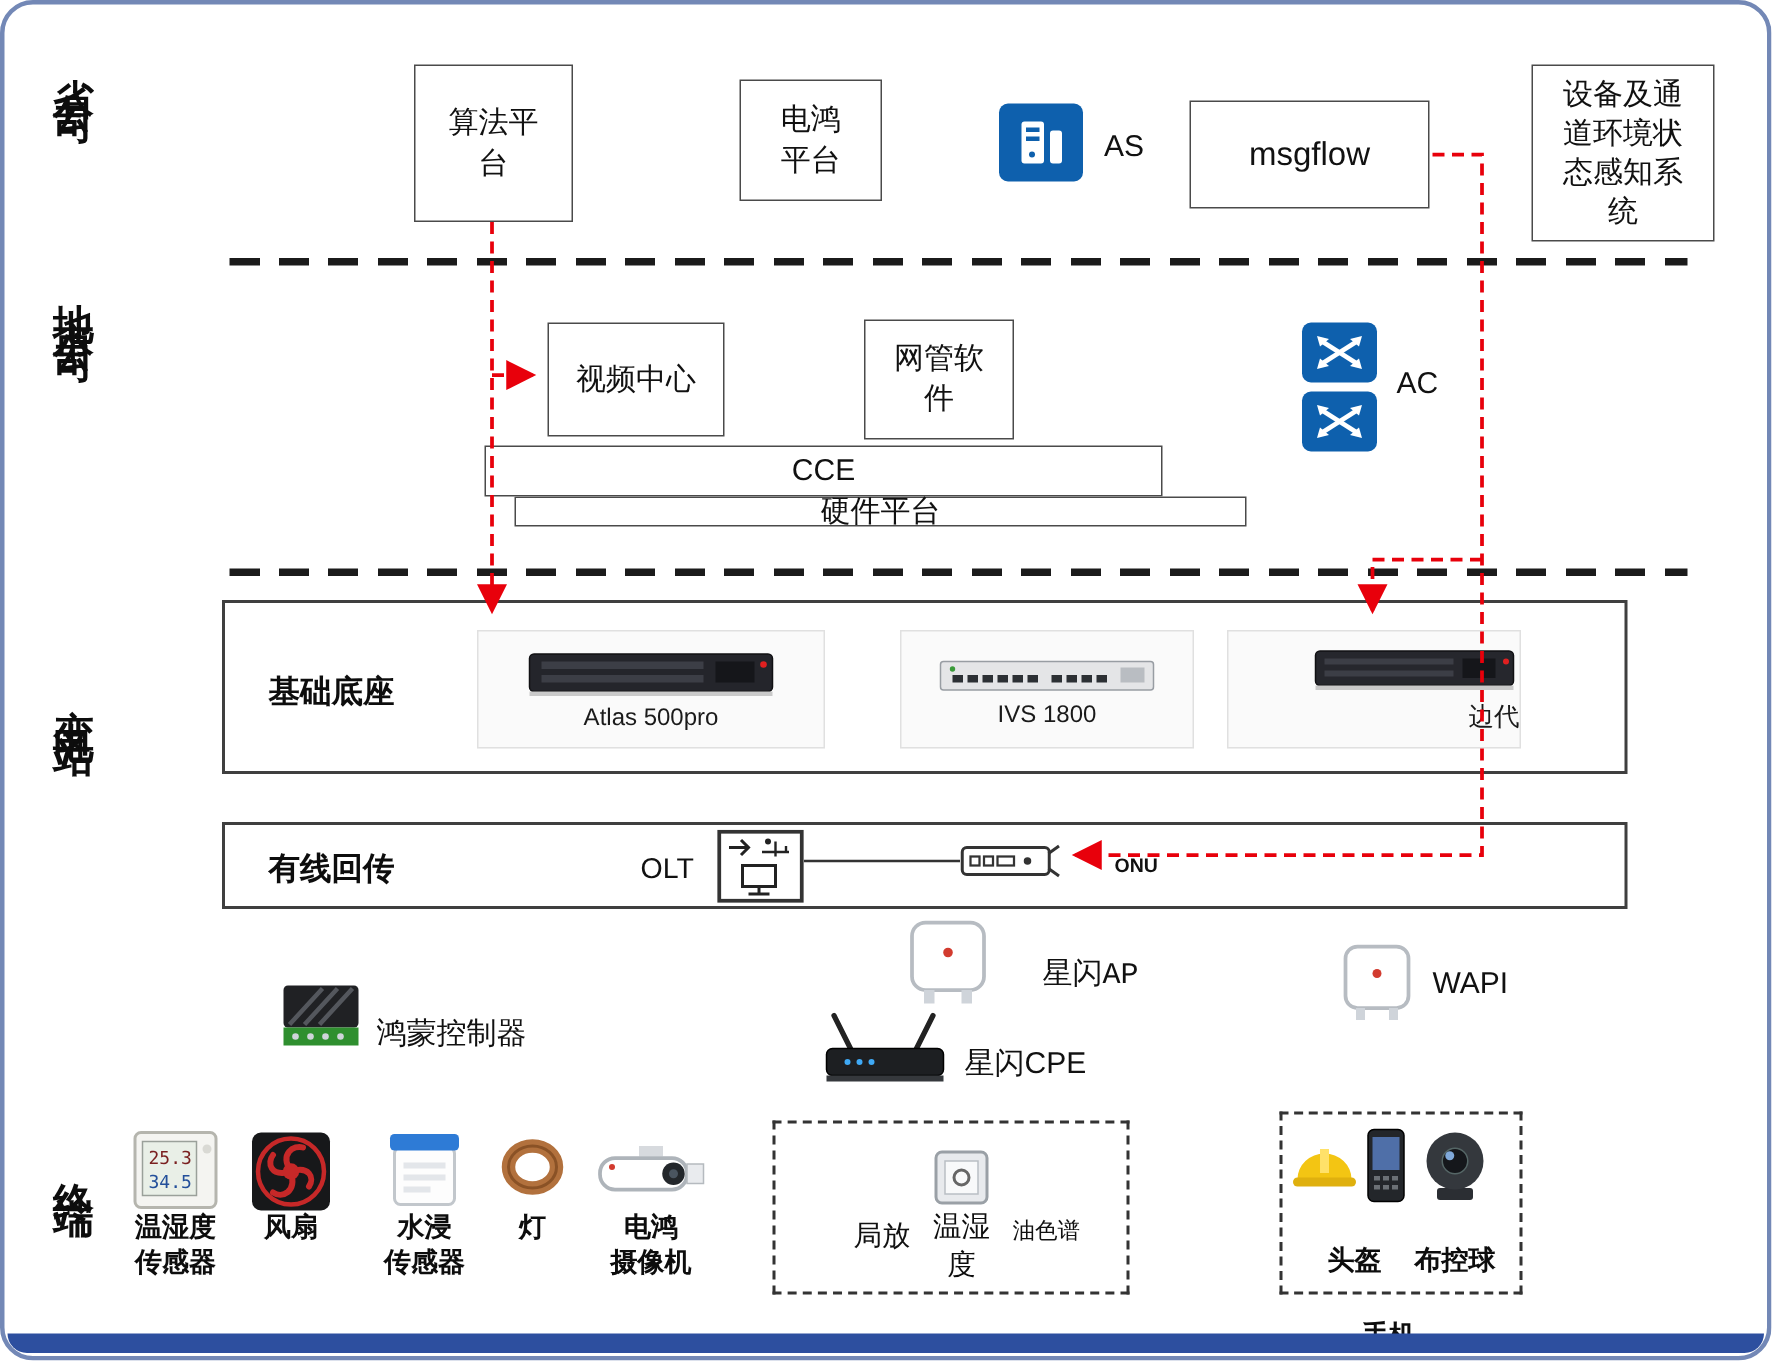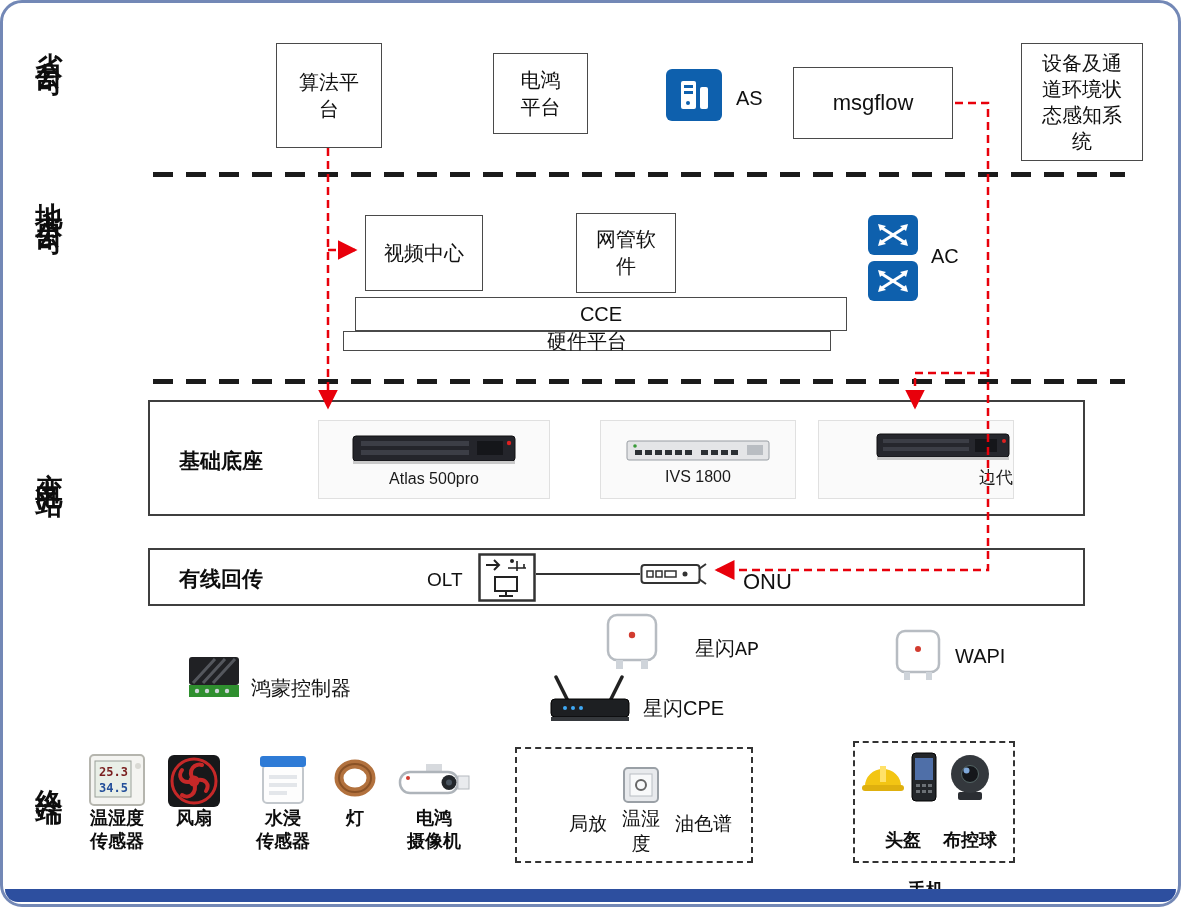--- a/index.html
+++ b/index.html
@@ -87,21 +87,21 @@
       <line x1="6" y1="6" x2="28" y2="20" stroke="#fff" stroke-width="3"></line>
       <line x1="28" y1="6" x2="6" y2="20" stroke="#fff" stroke-width="3"></line>
       <polygon points="2,2 10,4 4,9" fill="#fff"></polygon>
       <polygon points="32,2 24,4 30,9" fill="#fff"></polygon>
       <polygon points="2,24 10,22 4,17" fill="#fff"></polygon>
       <polygon points="32,24 24,22 30,17" fill="#fff"></polygon>
     </svg>
   </div>
   <div class="lbl" style="left:928px; top:242px;">AC</div>
 
-  <div class="box bar" style="left:352px; top:294px; width:492px; height:34px;">CCE</div>
+  <div class="box bar" style="left:320px; top:294px; width:452px; height:34px;">CCE</div>
   <div class="box bar" style="left:340px; top:328px; width:488px; height:20px;">硬件平台</div>
 
   <div class="bigframe" style="left:145px; top:397px; width:937px; height:116px;"></div>
   <div class="sectitle" style="left:176px; top:444px;">基础底座</div>
 
   <div class="panel" style="left:315px; top:417px; width:232px; height:79px;">
     <svg width="170" height="36" viewBox="0 0 170 36">
       <rect x="4" y="4" width="162" height="25" rx="3" fill="#24252b" stroke="#101013"></rect>
       <rect x="12" y="9" width="108" height="5" fill="#3c3e46"></rect>
       <rect x="12" y="18" width="108" height="5" fill="#3c3e46"></rect>
@@ -164,21 +164,21 @@
     <svg width="68" height="30" viewBox="0 0 68 30">
       <rect x="1.5" y="6" width="58" height="18" rx="3" fill="#fff" stroke="#333" stroke-width="2"></rect>
       <rect x="7" y="12" width="6" height="6" fill="none" stroke="#333" stroke-width="1.5"></rect>
       <rect x="16" y="12" width="6" height="6" fill="none" stroke="#333" stroke-width="1.5"></rect>
       <rect x="25" y="12" width="11" height="6" fill="none" stroke="#333" stroke-width="1.5"></rect>
       <circle cx="45" cy="15" r="2.5" fill="#333"></circle>
       <line x1="59" y1="10" x2="66" y2="5" stroke="#333" stroke-width="2"></line>
       <line x1="59" y1="20" x2="66" y2="25" stroke="#333" stroke-width="2"></line>
     </svg>
   </div>
-  <div class="lbl" style="left:740px; top:566px; font-size:22px;">ONU</div>
+  <div class="lbl" style="left:740px; top:566px; font-size:13px;font-weight:bold;">ONU</div>
 
   <div class="icon" style="left:182px; top:650px;">
     <svg width="58" height="50" viewBox="0 0 58 50">
       <rect x="4" y="4" width="50" height="28" rx="3" fill="#202124"></rect>
       <path d="M8 30 L30 6 M18 30 L40 6 M28 30 L50 6" stroke="#54575d" stroke-width="3"></path>
       <rect x="4" y="32" width="50" height="12" fill="#2f8f2f"></rect>
       <circle cx="12" cy="38" r="2.2" fill="#cfd4da"></circle>
         <circle cx="22" cy="38" r="2.2" fill="#cfd4da"></circle>
       <circle cx="32" cy="38" r="2.2" fill="#cfd4da"></circle>
         <circle cx="42" cy="38" r="2.2" fill="#cfd4da"></circle>
@@ -212,21 +212,21 @@
   <div class="icon" style="left:888px; top:626px;">
     <svg width="54" height="54" viewBox="0 0 54 54">
       <rect x="6" y="2" width="42" height="41" rx="8" fill="#fff" stroke="#b7bcc2" stroke-width="2.5"></rect>
       <rect x="13" y="43" width="6" height="8" fill="#cfd4da"></rect>
       <rect x="35" y="43" width="6" height="8" fill="#cfd4da"></rect>
       <circle cx="27" cy="20" r="3" fill="#d23b2f"></circle>
     </svg>
   </div>
   <div class="lbl" style="left:952px; top:642px;">WAPI</div>
 
-  <div class="icon" style="left:85px; top:750px;font-weight:bold;">
+  <div class="icon" style="left:85px; top:750px;">
     <svg width="58" height="54" viewBox="0 0 58 54">
       <rect x="2" y="2" width="54" height="50" rx="4" fill="#f4f4f1" stroke="#b5b5ae" stroke-width="2"></rect>
       <rect x="7" y="8" width="36" height="36" fill="#e9efe7" stroke="#9aa09a"></rect>
       <text x="11" y="23" font-size="12" font-family="DejaVu Sans Mono, monospace" fill="#7a1f1f">25.3</text>
       <text x="11" y="39" font-size="12" font-family="DejaVu Sans Mono, monospace" fill="#234f9a">34.5</text>
       <circle cx="50" cy="13" r="3" fill="#d9d9d4"></circle>
     </svg>
   </div>
   <div class="devlabel" style="left:75px; top:804px; width:78px;">温湿度
 传感器</div>
@@ -278,21 +278,21 @@
   <div class="lbl" style="left:566px; top:808px; font-size:19px;">局放</div>
   <div class="icon" style="left:618px; top:762px;">
     <svg width="40" height="40" viewBox="0 0 40 40">
       <rect x="3" y="3" width="34" height="34" rx="4" fill="#e8eaed" stroke="#9aa0a6" stroke-width="2"></rect>
       <rect x="9" y="9" width="22" height="22" fill="#f8f9fa" stroke="#b9bec4"></rect>
       <circle cx="20" cy="20" r="5" fill="none" stroke="#666" stroke-width="2"></circle>
     </svg>
   </div>
   <div class="devlabel" style="left:612px; top:804px; width:52px; font-weight:normal; font-size:19px;">温湿
 度</div>
-  <div class="lbl" style="left:672px; top:808px; font-size:19px;">油色谱</div>
+  <div class="lbl" style="left:672px; top:808px; font-size:15px;">油色谱</div>
 
   <div class="dashedgroup" style="left:850px; top:738px; width:162px; height:122px;"></div>
   <div class="icon" style="left:856px; top:756px;">
     <svg width="48" height="38" viewBox="0 0 48 38">
       <path d="M6 27 a18 17 0 0 1 36 0 z" fill="#f3c513"></path>
       <rect x="21" y="7" width="6" height="16" fill="#ffe169"></rect>
       <rect x="3" y="26" width="42" height="6" rx="3" fill="#dfb00e"></rect>
     </svg>
   </div>
   <div class="devlabel" style="left:860px; top:826px; width:42px;margin-left:19px;">头盔</div>

